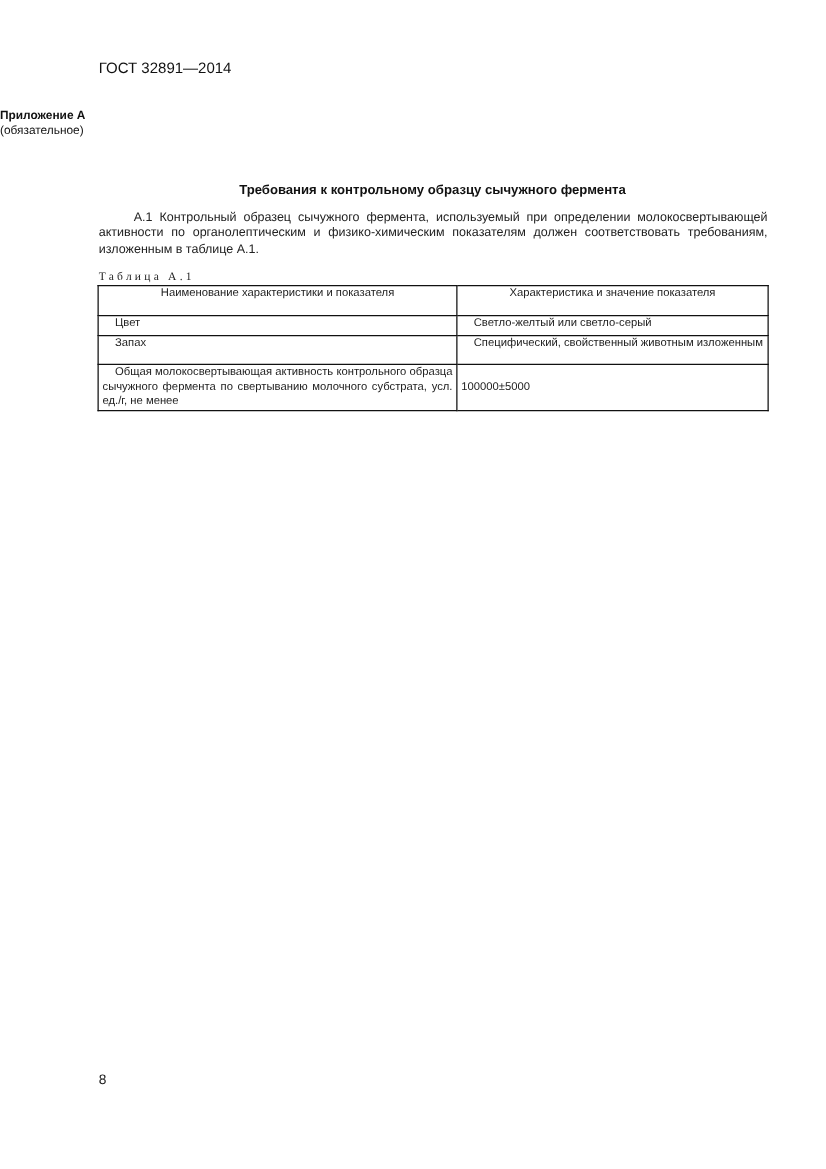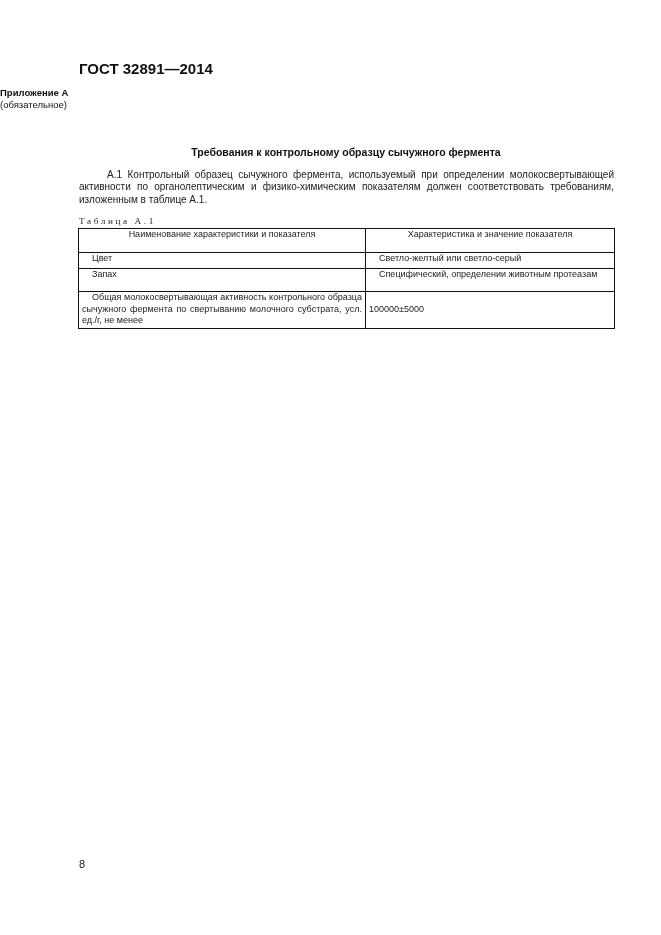--- a/index.html
+++ b/index.html
@@ -1,18 +1,18 @@
 <!DOCTYPE html>
 <html><head>
 <meta charset="utf-8">
 <style>
   html, body { margin: 0; padding: 0; background: #ffffff; }
   body { width: 661px; height: 935px; position: relative; overflow: hidden;
          font-family: "Liberation Sans", sans-serif; color: #111; }
-  .doc-code { position: absolute; left: 79px; top: 60px; font-size: 15px; font-weight: bold; }
+  .doc-code { position: absolute; left: 79px; top: 47px; font-size: 12px; font-weight: normal; }
   .appendix { position: absolute; left: 0; width: 661px; top: 87px; text-align: left;
               font-size: 9.5px; line-height: 12px; }
   .appendix .a-title { font-weight: bold; }
   .section-title { position: absolute; left: 0; width: 692px; top: 146px; text-align: center;
                    font-size: 10.5px; font-weight: bold; }
   .para { position: absolute; left: 79px; width: 535px; top: 169px; font-size: 10px;
           line-height: 12.4px; text-align: justify; color: #222; }
   .para .indent { display: inline-block; width: 28px; }
   .table-caption { position: absolute; left: 79px; top: 216px; font-size: 9.2px; letter-spacing: 2.6px; color: #222; font-family: Liberation Serif, serif; }
   table.req { position: absolute; left: 78px; top: 228px; width: 537px; border-collapse: collapse;
@@ -51,21 +51,21 @@
       <tr class="h">
     <td class="c1 hdr">Наименование характеристики и показателя</td>
     <td class="hdr">Характеристика и значение показателя</td>
   </tr>
   <tr class="r2">
     <td class="c1 indent-first">Цвет</td>
     <td class="indent-first">Светло-желтый или светло-серый</td>
   </tr>
   <tr class="r3">
     <td class="c1 indent-first">Запах</td>
-    <td class="indent-first">Специфический, определении животным протеазам</td>
+    <td class="indent-first">Специфический, свойственный животным изложенным</td>
   </tr>
   <tr class="r4">
     <td class="c1 indent-first">Общая молокосвертывающая активность контрольного образца сычужного фермента по свертыванию молочного субстрата, усл. ед./г, не менее</td>
     <td class="center">100000±5000</td>
   </tr>
 </tbody>
   </table>
 
 <div class="page-num">8</div>
 

